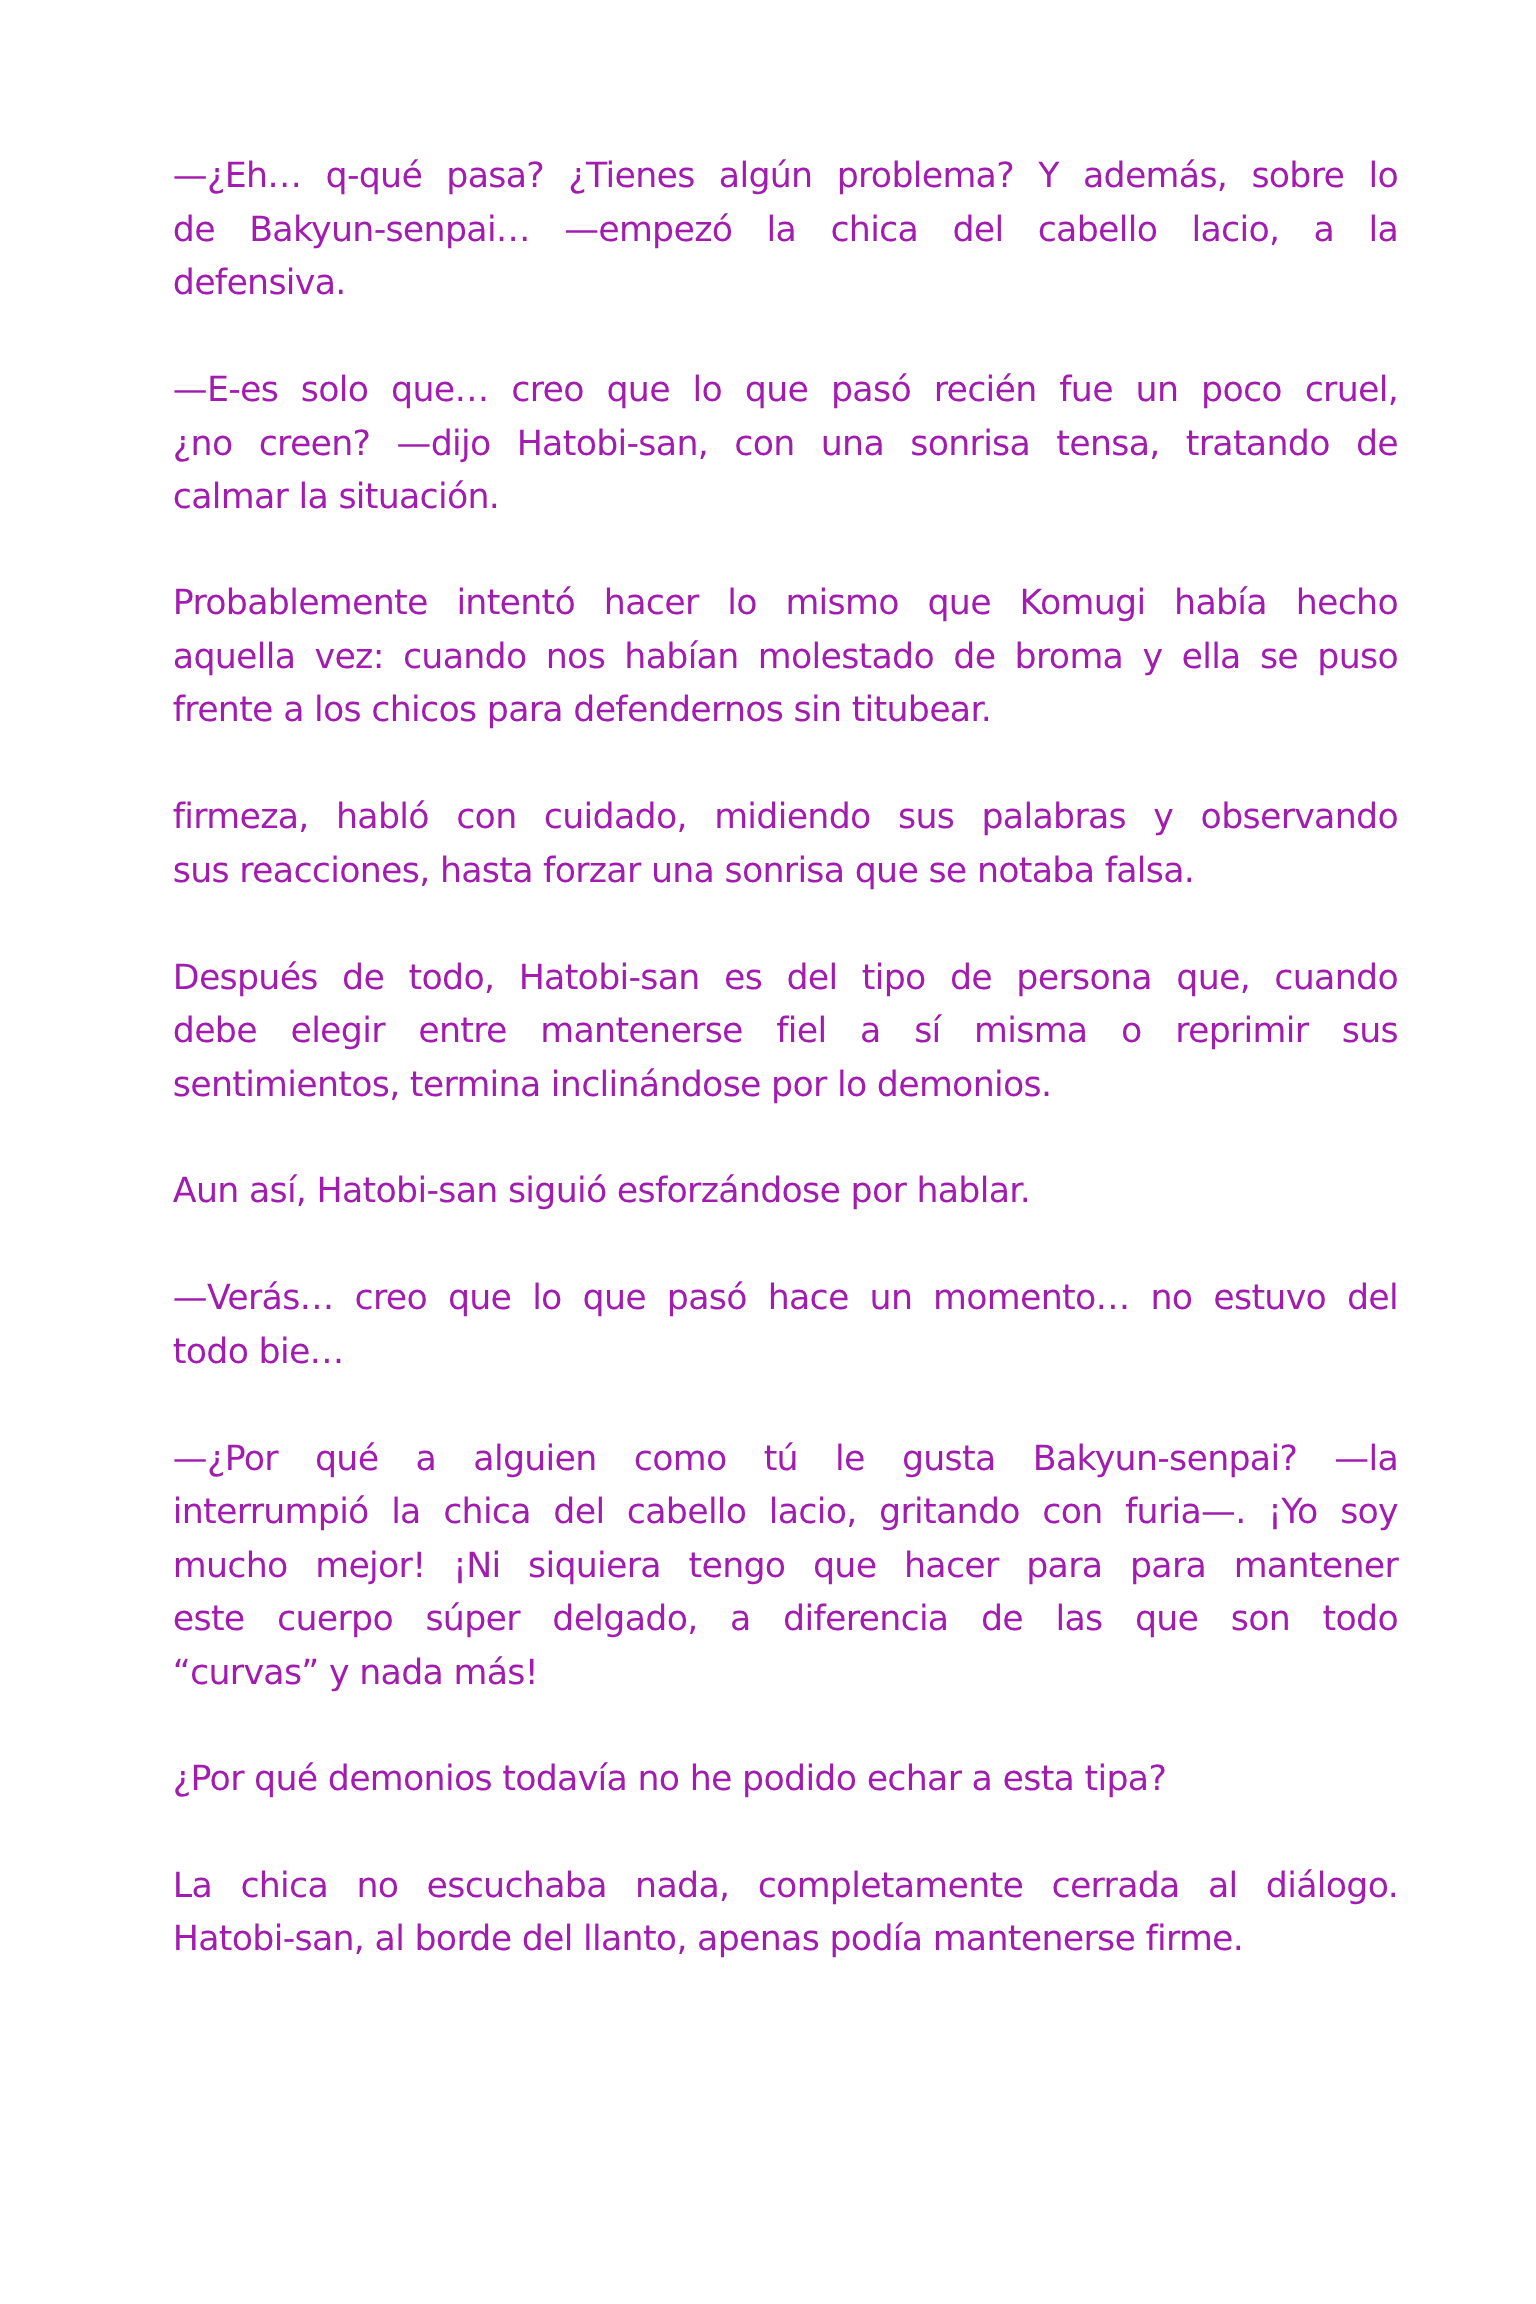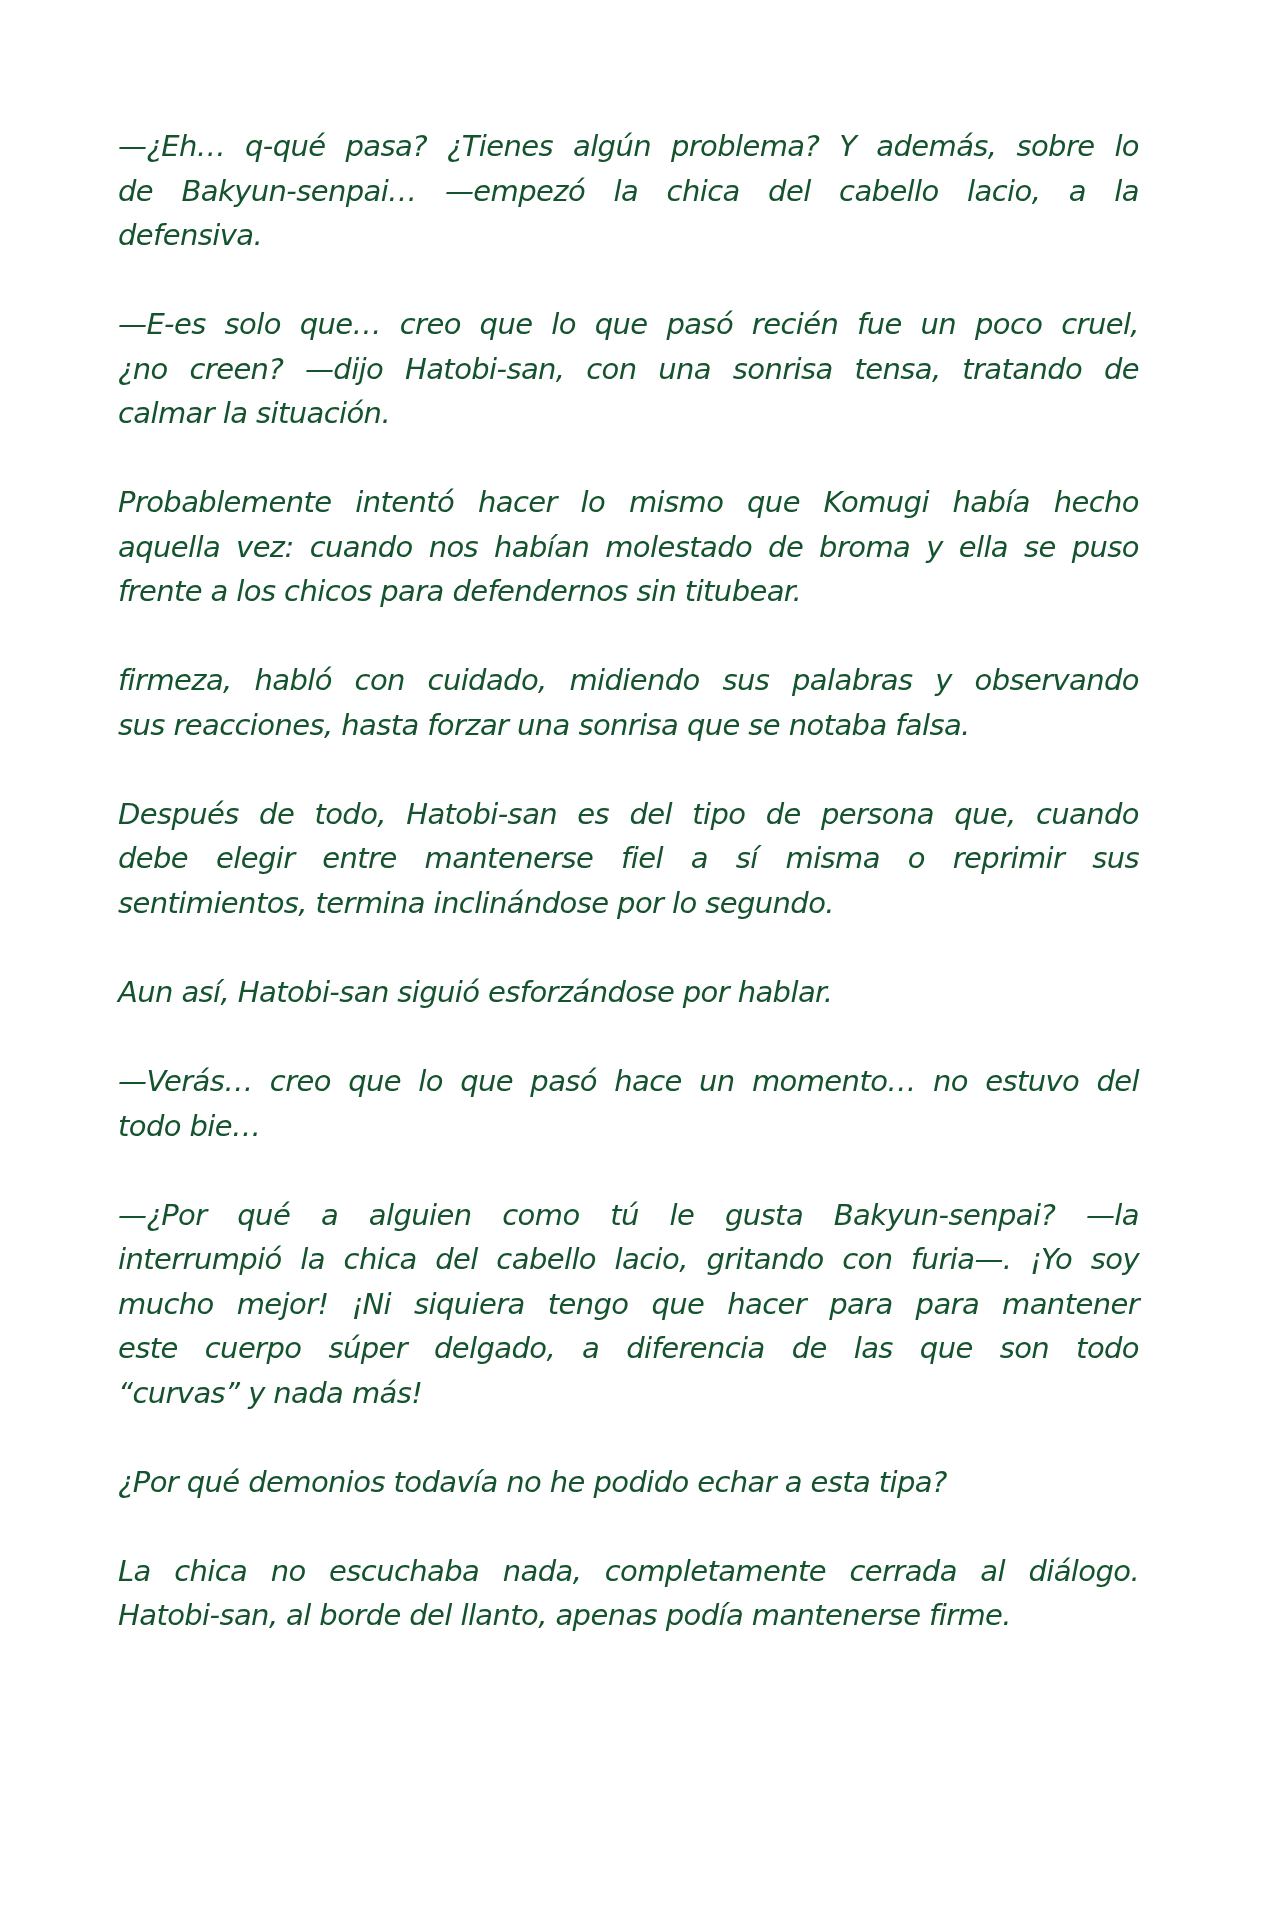--- a/index.html
+++ b/index.html
@@ -8,28 +8,27 @@
     background: #ffffff;
   }
   body {
     width: 1280px;
     height: 1920px;
     position: relative;
     overflow: hidden;
   }
   .page {
     position: absolute;
-    left: 118px;
+    left: 144px;
     top: 124px;
     width: 1021px;
-    color: #14532d;
+    color: #a21caf;
     font-family: "DejaVu Sans", sans-serif;
     font-size: 29px;
     letter-spacing: -0.6px;
-    font-style: italic;
   }
   .para {
     margin: 0 0 44.6px 0;
   }
   .line {
     display: block;
     height: 44.5px;
     line-height: 44.5px;
     white-space: nowrap;
     text-align: justify;
@@ -64,21 +63,21 @@
   </p>
 
   <p class="para">
     <span class="line">firmeza, habló con cuidado, midiendo sus palabras y observando</span>
     <span class="line last">sus reacciones, hasta forzar una sonrisa que se notaba falsa.</span>
   </p>
 
   <p class="para">
     <span class="line">Después de todo, Hatobi-san es del tipo de persona que, cuando</span>
     <span class="line">debe elegir entre mantenerse fiel a sí misma o reprimir sus</span>
-    <span class="line last">sentimientos, termina inclinándose por lo segundo.</span>
+    <span class="line last">sentimientos, termina inclinándose por lo demonios.</span>
   </p>
 
   <p class="para">
     <span class="line last">Aun así, Hatobi-san siguió esforzándose por hablar.</span>
   </p>
 
   <p class="para">
     <span class="line">—Verás… creo que lo que pasó hace un momento… no estuvo del</span>
     <span class="line last">todo bie…</span>
   </p>

